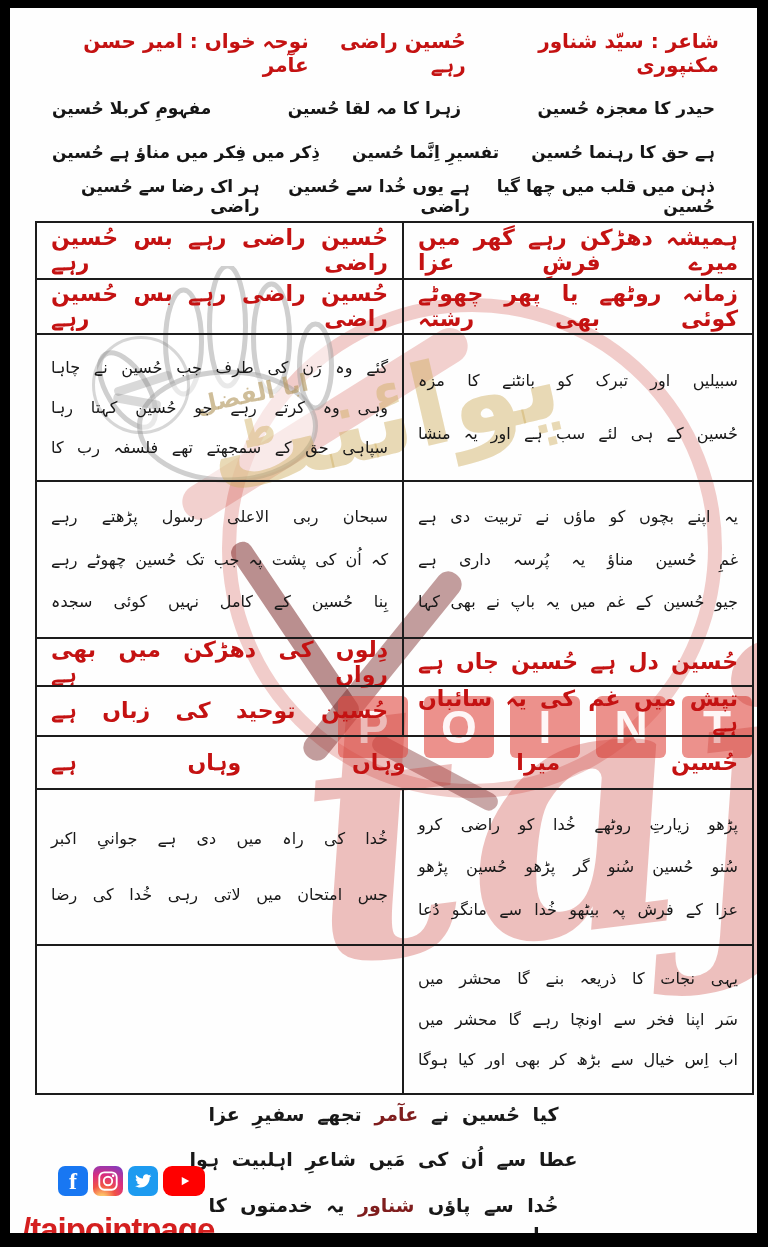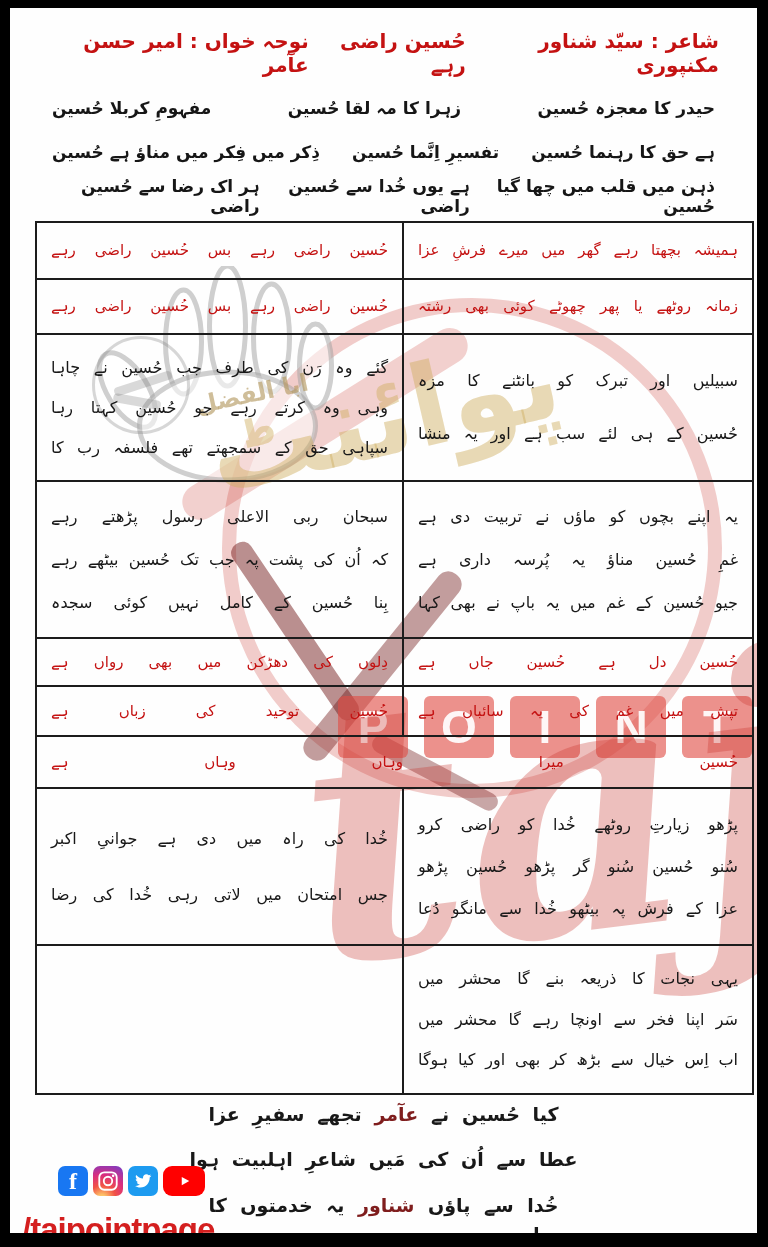--- a/index.html
+++ b/index.html
@@ -51,21 +51,21 @@
 
   .verse-table { position:absolute; left:25px; top:213px; width:719px; height:874px;
                  border:2px solid #1c1c1c; display:flex; flex-direction:column; background:transparent; }
   .t-row { display:flex; border-top:2px solid #1c1c1c; }
   .t-row:first-child { border-top:none; }
   .cell { height:100%; padding:2px 14px; }
   .cell-first { width:350px; border-left:2px solid #1c1c1c; }
   .cell-second { flex:1; }
 
   .r-refrain .cell { display:flex; align-items:center; }
-  .refrain-line { display:block; width:100%; color:#c41212; font-weight:normal; font-size:15px;
+  .refrain-line { display:block; width:100%; color:#c41212; font-weight:bold; font-size:22px;
                   text-align:justify; text-align-last:justify; }
 
   .r-stanza .cell { display:flex; flex-direction:column; justify-content:space-evenly; }
   .verse-line { display:block; width:100%; color:#181818; font-weight:400; font-size:16px;
                 text-align:justify; text-align-last:justify; }
 
   .h55{height:55px;} .h148{height:148px;} .h158{height:158px;} .h48{height:48px;}
   .h50{height:50px;} .h53{height:53px;} .h157{height:157px;} .h150{height:150px;}
 
   .footer-verses { position:absolute; left:0; right:0; top:1092px; }
@@ -146,21 +146,21 @@
           <span>ذہن میں قلب میں چھا گیا حُسین</span>
           <span>ہے یوں خُدا سے حُسین راضی</span>
           <span>ہر اک رضا سے حُسین راضی</span>
         </div>
       </div>
 
       <div class="verse-table">
 
         <div class="t-row r-refrain h55">
           <div class="cell cell-first">
-            <span class="refrain-line">ہمیشہ بچھتا رہے گھر میں میرے فرشِ عزا</span>
+            <span class="refrain-line">ہمیشہ دھڑکن رہے گھر میں میرے فرشِ عزا</span>
           </div>
           <div class="cell cell-second">
             <span class="refrain-line">حُسین راضی رہے بس حُسین راضی رہے</span>
           </div>
         </div>
 
         <div class="t-row r-refrain h55">
           <div class="cell cell-first">
             <span class="refrain-line">زمانہ روٹھے یا پھر چھوٹے کوئی بھی رشتہ</span>
           </div>
@@ -182,21 +182,21 @@
         </div>
 
         <div class="t-row r-stanza h158">
           <div class="cell cell-first">
             <span class="verse-line">یہ اپنے بچوں کو ماؤں نے تربیت دی ہے</span>
             <span class="verse-line">غمِ حُسین مناؤ یہ پُرسہ داری ہے</span>
             <span class="verse-line">جیو حُسین کے غم میں یہ باپ نے بھی کہا</span>
           </div>
           <div class="cell cell-second">
             <span class="verse-line">سبحان ربی الاعلی رسول پڑھتے رہے</span>
-            <span class="verse-line">کہ اُن کی پشت پہ جب تک حُسین بیٹھے رہے</span>
+            <span class="verse-line">کہ اُن کی پشت پہ جب تک حُسین چھوٹے رہے</span>
             <span class="verse-line">بِنا حُسین کے کامل نہیں کوئی سجدہ</span>
           </div>
         </div>
 
         <div class="t-row r-refrain h48">
           <div class="cell cell-first">
             <span class="refrain-line">حُسین دل ہے حُسین جاں ہے</span>
           </div>
           <div class="cell cell-second">
             <span class="refrain-line">دِلوں کی دھڑکن میں بھی رواں ہے</span>

